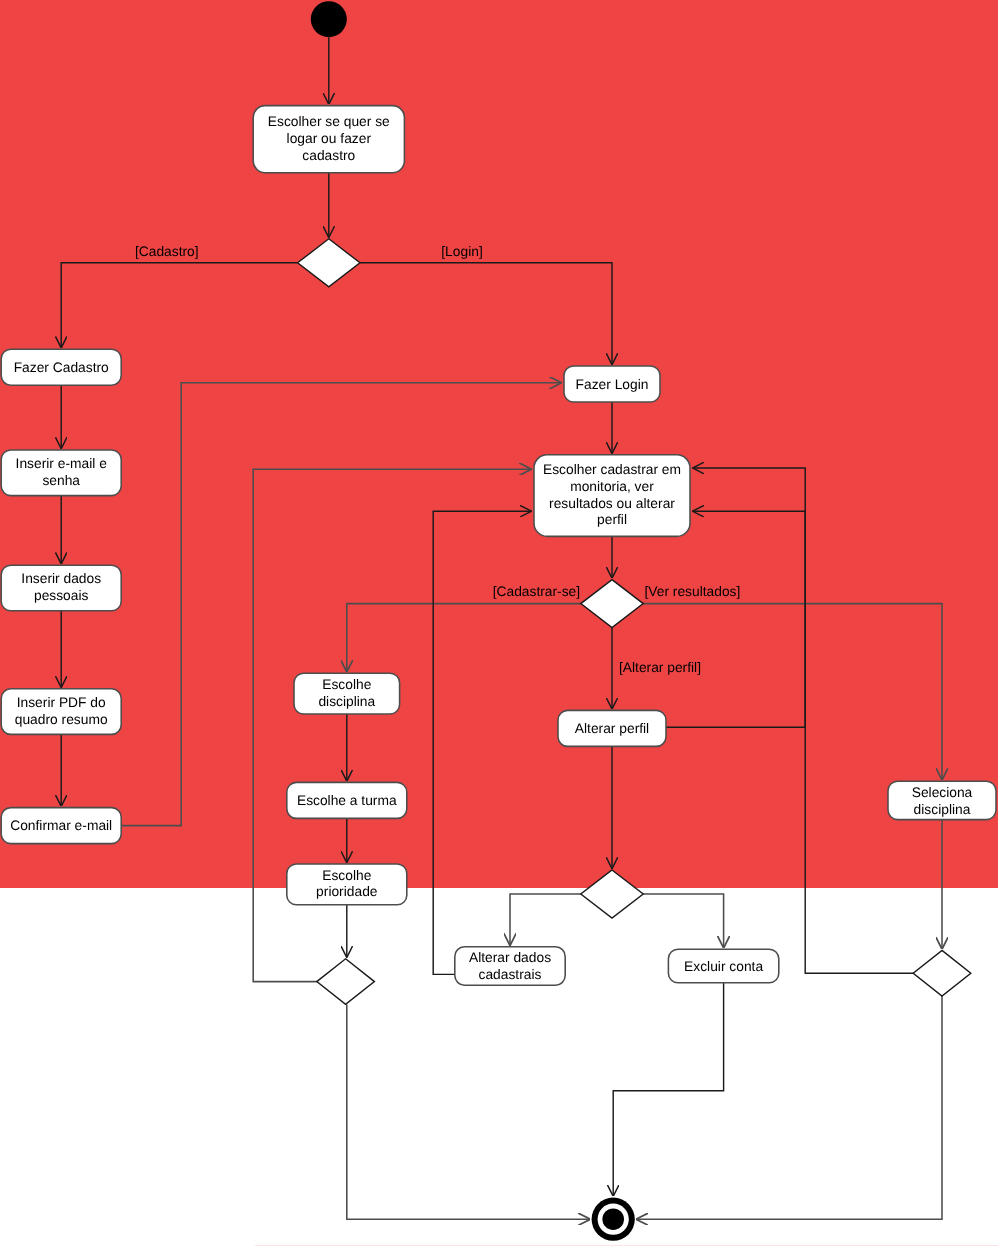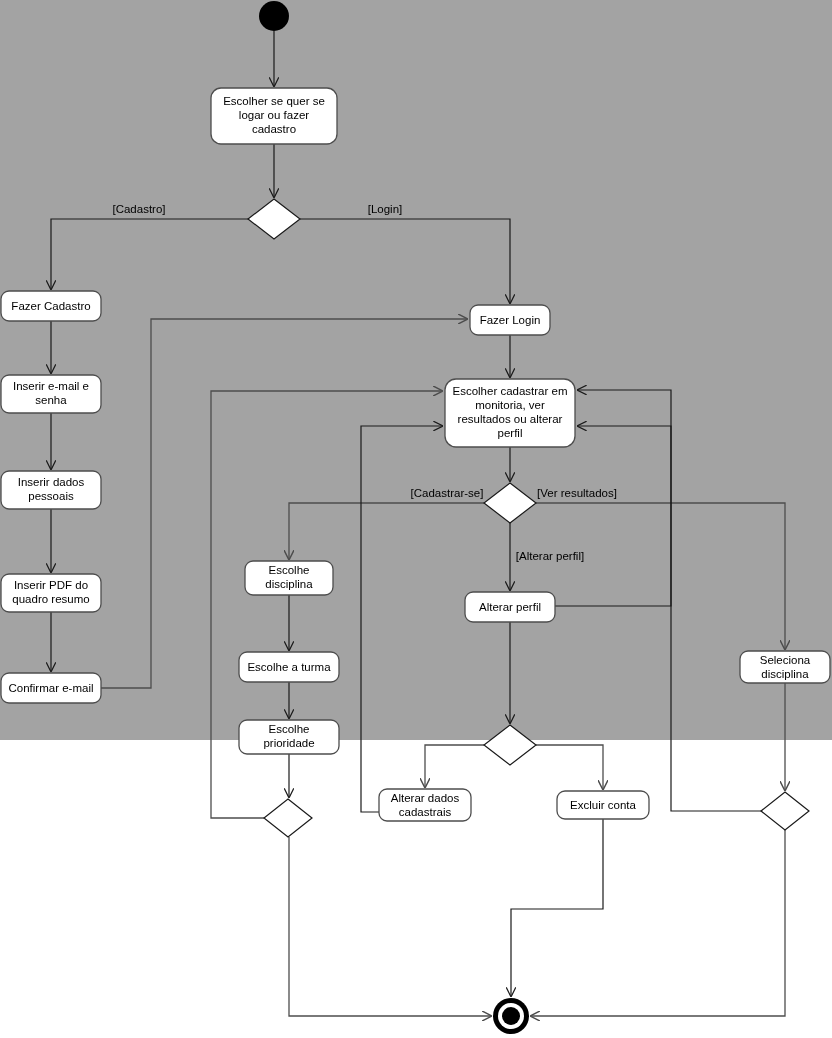--- a/index.html
+++ b/index.html
@@ -11,21 +11,21 @@
   body {
     width: 832px;
     height: 1038px;
     font-family: "Liberation Sans", sans-serif;
     overflow: hidden;
   }
   #diagram-root {
     position: relative;
     width: 832px;
     height: 740px;
-    background: #a3a3a3;
+    background: #ef4444;
   }
   svg#activity-diagram {
     display: block;
     width: 832px;
     height: 1038px;
   }
   .edge {
     fill: none;
     stroke: #4d4d4d;
     stroke-width: 1.3;

